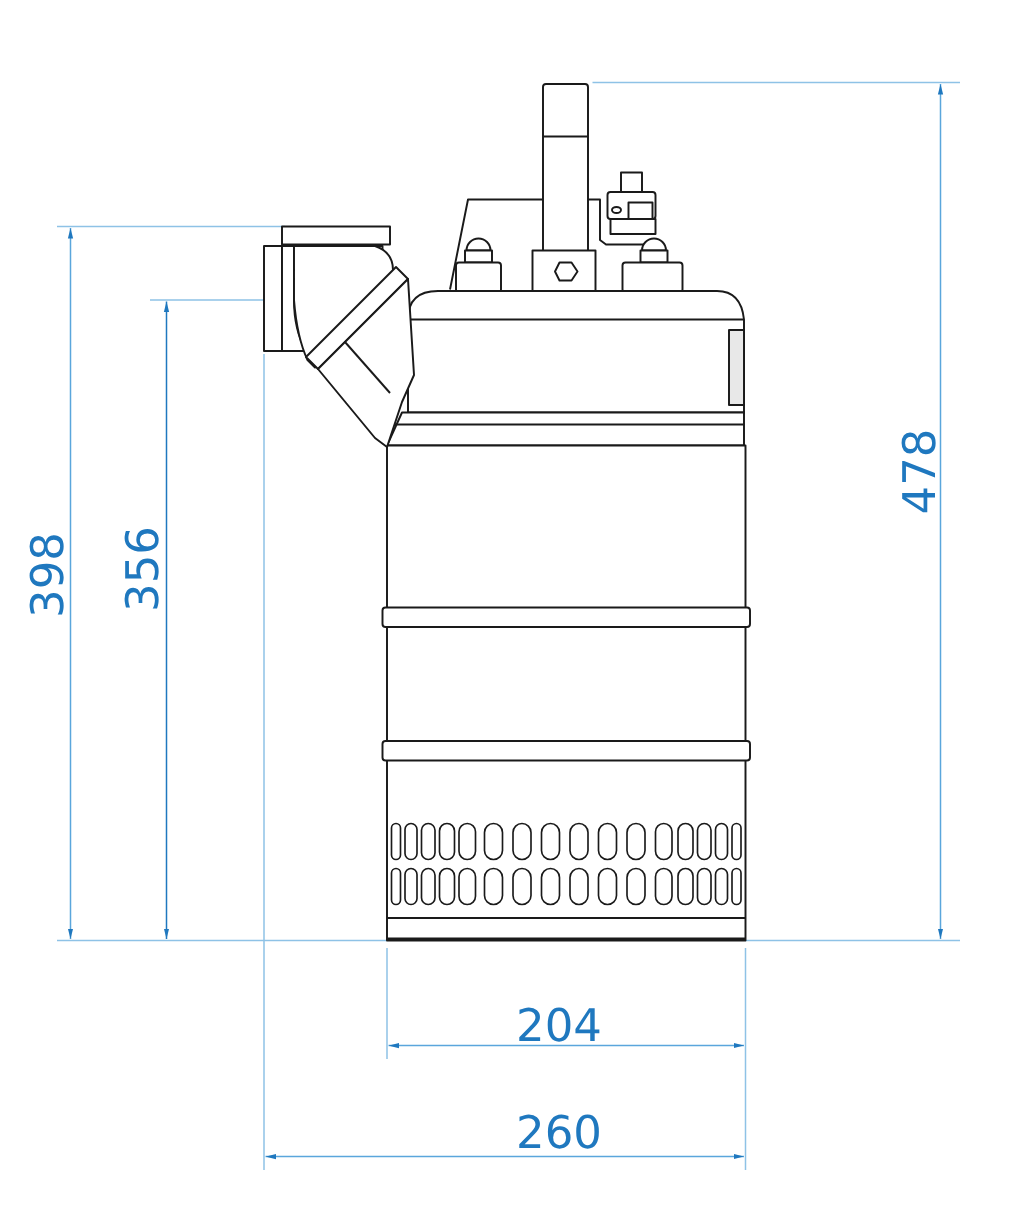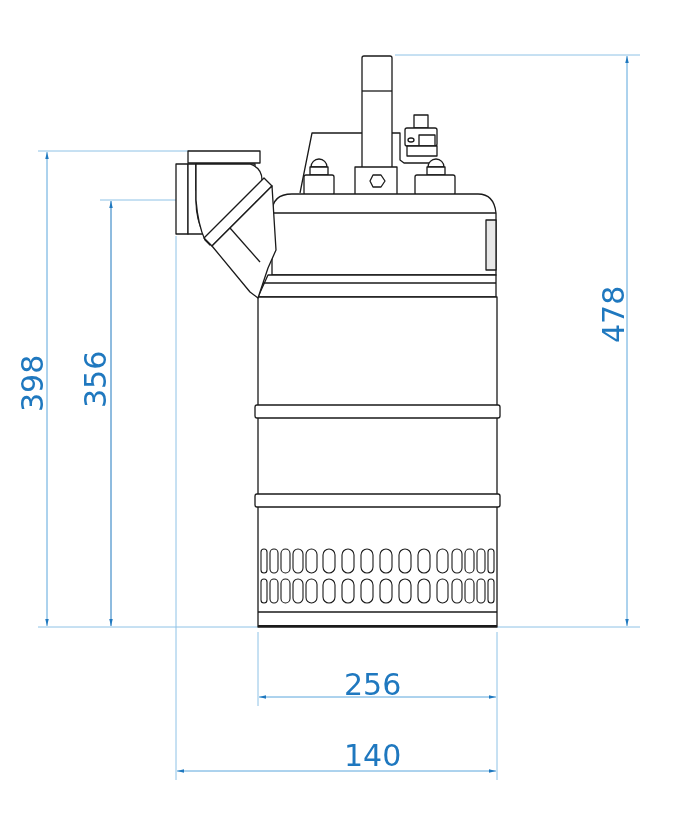--- a/index.html
+++ b/index.html
@@ -127,15 +127,15 @@
     </g>
   </g>
 </svg>
 
 <div class="dim-label vert" style="left:589px; top:303px; width:50px; text-align:center;">478</div>
 
 <div class="dim-label vert" style="left:8px; top:372px; width:50px; text-align:center;">398</div>
 
 <div class="dim-label vert" style="left:71px; top:368px; width:50px; text-align:center;">356</div>
 
-<div class="dim-label" style="left:344px; top:670px;">256</div>
+<div class="dim-label" style="left:344px; top:670px;">204</div>
 
-<div class="dim-label" style="left:344px; top:741px;">140</div>
+<div class="dim-label" style="left:344px; top:741px;">260</div>
 
 </body></html>

